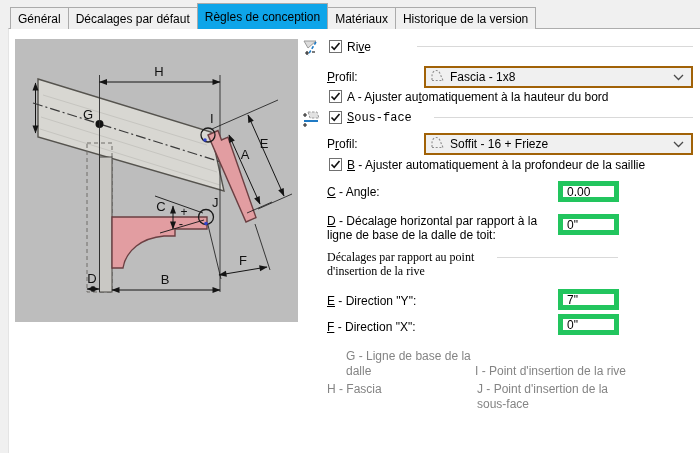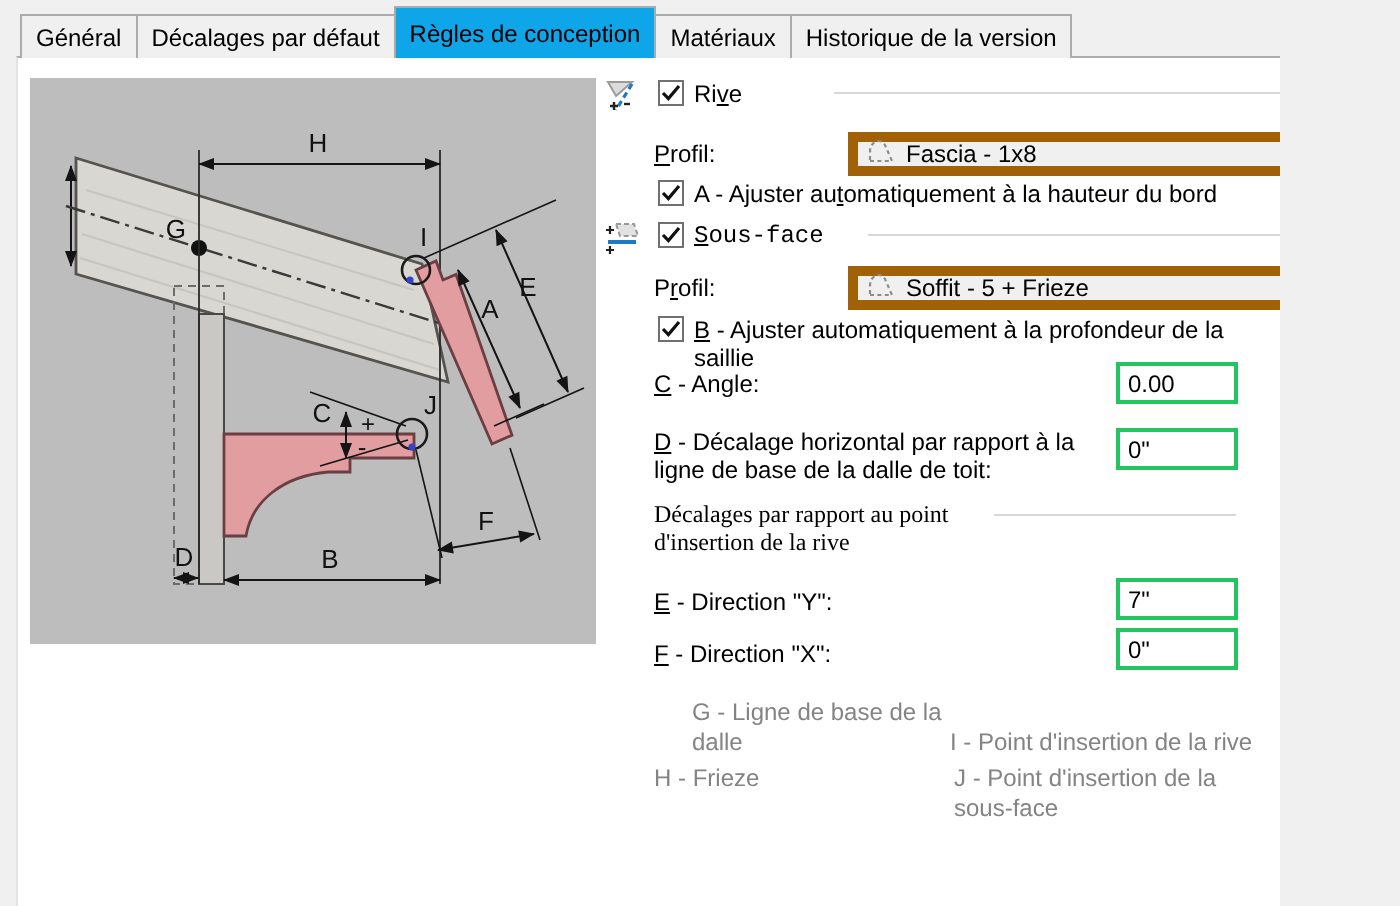--- a/index.html
+++ b/index.html
@@ -1,29 +1,29 @@
 <!DOCTYPE html>
 <html><head>
 <meta charset="utf-8">
 <style>
   html,body{margin:0;padding:0;background:#f0f0f0;}
   *{box-sizing:border-box;}
-  .win{position:relative;width:640px;height:453px;background:#f0f0f0;font-family:"Liberation Sans",sans-serif;font-size:12px;color:#000;overflow:hidden;}
+  .win{position:relative;width:700px;height:453px;background:#f0f0f0;font-family:"Liberation Sans",sans-serif;font-size:12px;color:#000;overflow:hidden;}
   .panel{position:absolute;left:8px;top:28px;width:692px;height:425px;background:#fff;border-top:1px solid #adadad;border-left:1px solid #e4e4e4;}
   .tabbar{position:absolute;left:10px;top:3px;height:26px;display:flex;align-items:flex-end;z-index:5;}
   .tab{height:22px;padding:4px 7px 0 7px;background:#f0f0f0;border:1px solid #ababab;border-bottom:none;margin-right:-1px;white-space:nowrap;cursor:default;}
   .tab.active{height:26px;padding-top:6px;background:#0ea5e9;position:relative;z-index:6;}
   .abs{position:absolute;}
   .lbl{position:absolute;line-height:14px;}
   .legend{position:absolute;line-height:15px;color:#848484;}
   .sep{position:absolute;height:1px;background:#d9d9d9;}
   .chk{position:absolute;width:13px;height:13px;background:#fff;border:1px solid #707070;display:flex;align-items:center;justify-content:center;}
-  .combo{position:absolute;height:22px;background:#f0f0f0;border:5px solid #a16207;display:flex;align-items:center;padding:0 7px 0 4px;}
+  .combo{position:absolute;height:22px;background:#f0f0f0;border:2px solid #a16207;display:flex;align-items:center;padding:0 7px 0 4px;}
   .combo .txt{margin-left:5px;flex:1;white-space:nowrap;overflow:hidden;}
-  .field{position:absolute;height:21px;border:2px solid #22c55e;background:#fff;font-family:"Liberation Sans",sans-serif;font-size:12px;padding:1px 4px;color:#000;}
+  .field{position:absolute;height:21px;border:5px solid #22c55e;background:#fff;font-family:"Liberation Sans",sans-serif;font-size:12px;padding:1px 4px;color:#000;}
   u{text-decoration:underline;}
   .diagram{position:absolute;left:15px;top:39px;width:283px;height:283px;background:#bdbdbd;}
   svg text{font-family:"Liberation Sans",sans-serif;}
 </style>
 </head>
 <body>
 
 <div class="win">
 
   <div class="panel"></div>
@@ -155,21 +155,21 @@
   <div class="lbl" style="left:347px;top:111px;font-family:Liberation Mono, monospace;"><u>S</u>ous-face</div>
   <div class="sep" style="left:434px;top:117px;width:259px;"></div>
 
   <div class="lbl" style="left:327px;top:137px;">P<u>r</u>ofil:</div>
   <div class="combo" style="left:424px;top:133px;width:269px;">
     <span>
       <svg width="15" height="15" viewBox="0 0 15 15">
           <path d="M2,12.5 L13,12.5 L9.5,4.5 Q7.5,1.5 4.5,3 Q2,4.5 2,8 Z" fill="none" stroke="#8d8d8d" stroke-width="1.1" stroke-dasharray="2 1.7"></path>
         </svg>
     </span>
-    <span class="txt">Soffit - 5 + Frieze</span>
+    <span class="txt">Soffit - 16 + Frieze</span>
     <span>
       <svg width="11" height="7" viewBox="0 0 11 7">
           <polyline points="1,1 5.5,5.5 10,1" fill="none" stroke="#4a4a4a" stroke-width="1.3"></polyline>
         </svg>
     </span>
   </div>
 
   <div class="chk" style="left:329px;top:158px;">
     <svg width="11" height="11" viewBox="0 0 11 11">
         <polyline points="1.5,5.5 4.2,8.3 9.5,2" fill="none" stroke="#111" stroke-width="1.6"></polyline>
@@ -187,16 +187,16 @@
   <div class="sep" style="left:497px;top:257px;width:121px;"></div>
 
   <div class="lbl" style="left:327px;top:294px;"><u>E</u> - Direction "Y":</div>
   <input class="field" style="left: 558px; top: 289px; width: 61px;" type="text" value="7&quot;">
 
   <div class="lbl" style="left:327px;top:320px;"><u>F</u> - Direction "X":</div>
   <input class="field" style="left: 558px; top: 314px; width: 61px;" type="text" value="0&quot;">
 
   <div class="legend" style="left:327px;top:349px;width:150px;margin-left:19px;">G - Ligne de base de la dalle</div>
   <div class="legend" style="left:475px;top:349px;width:170px;margin-top:15px;">I - Point d'insertion de la rive</div>
-  <div class="legend" style="left:327px;top:382px;width:150px;">H - Frieze</div>
+  <div class="legend" style="left:327px;top:382px;width:150px;">H - Fascia</div>
   <div class="legend" style="left:462px;top:382px;width:132px;margin-left:15px;">J - Point d'insertion de la sous-face</div>
 
 </div>
 
 </body></html>

